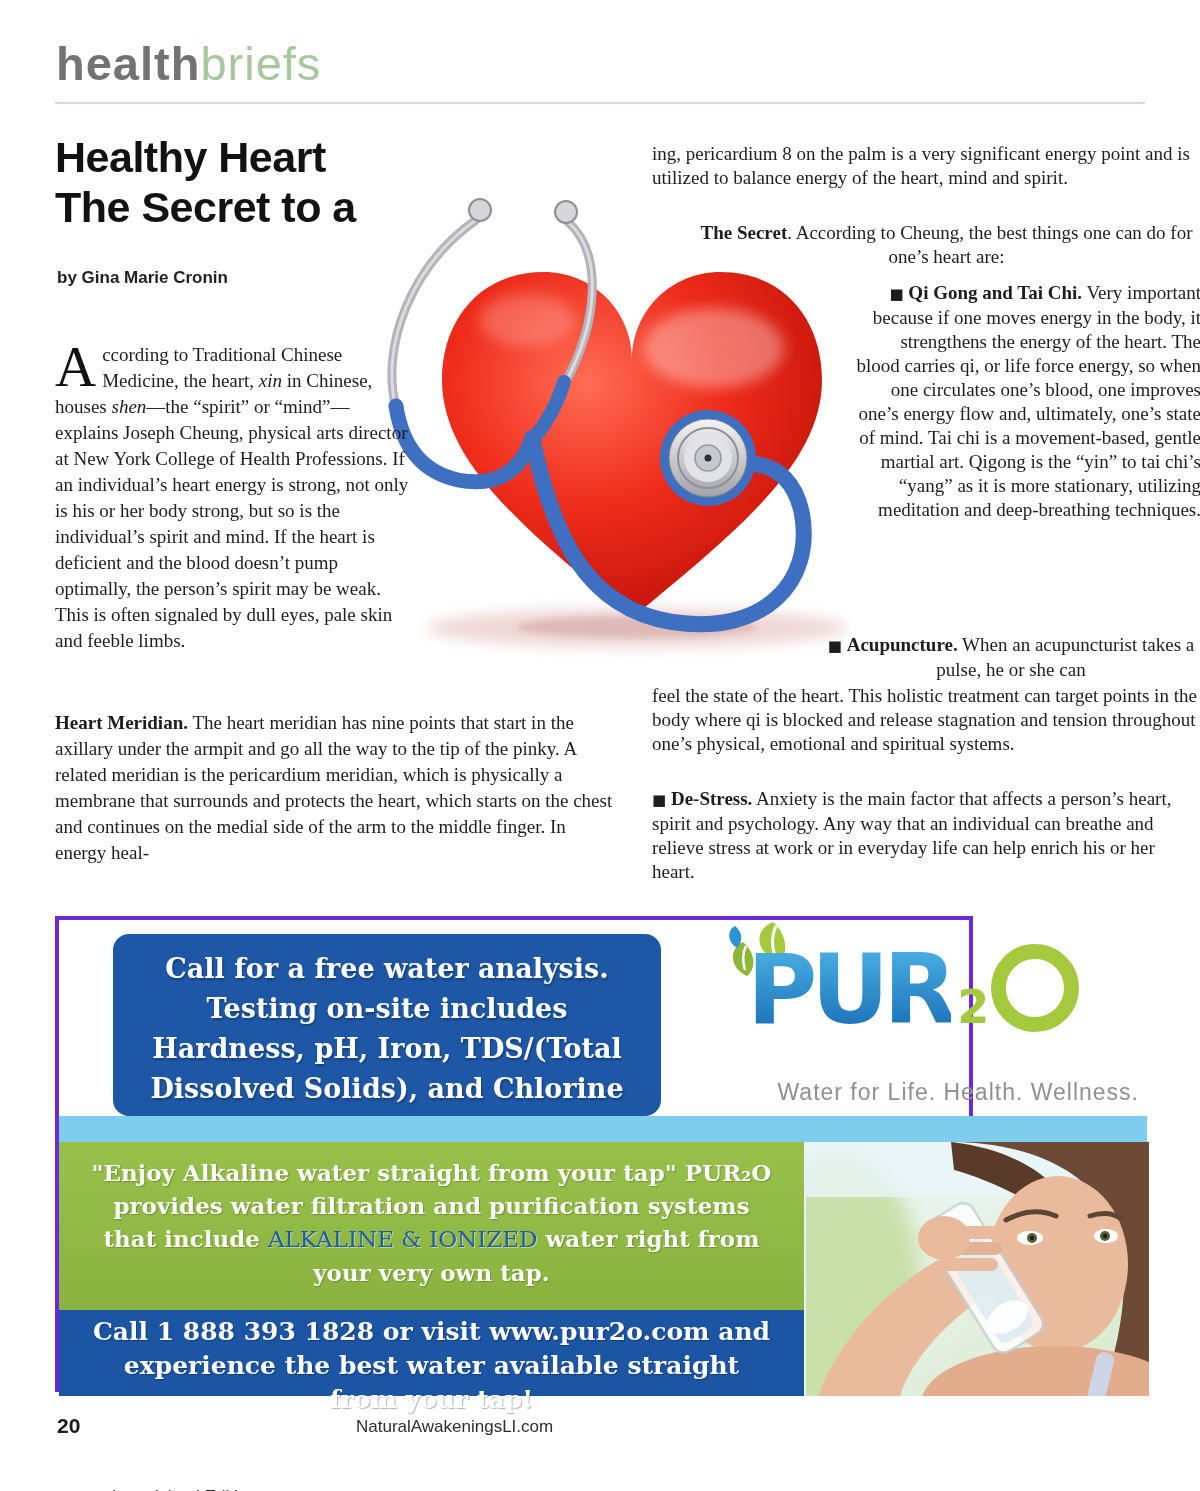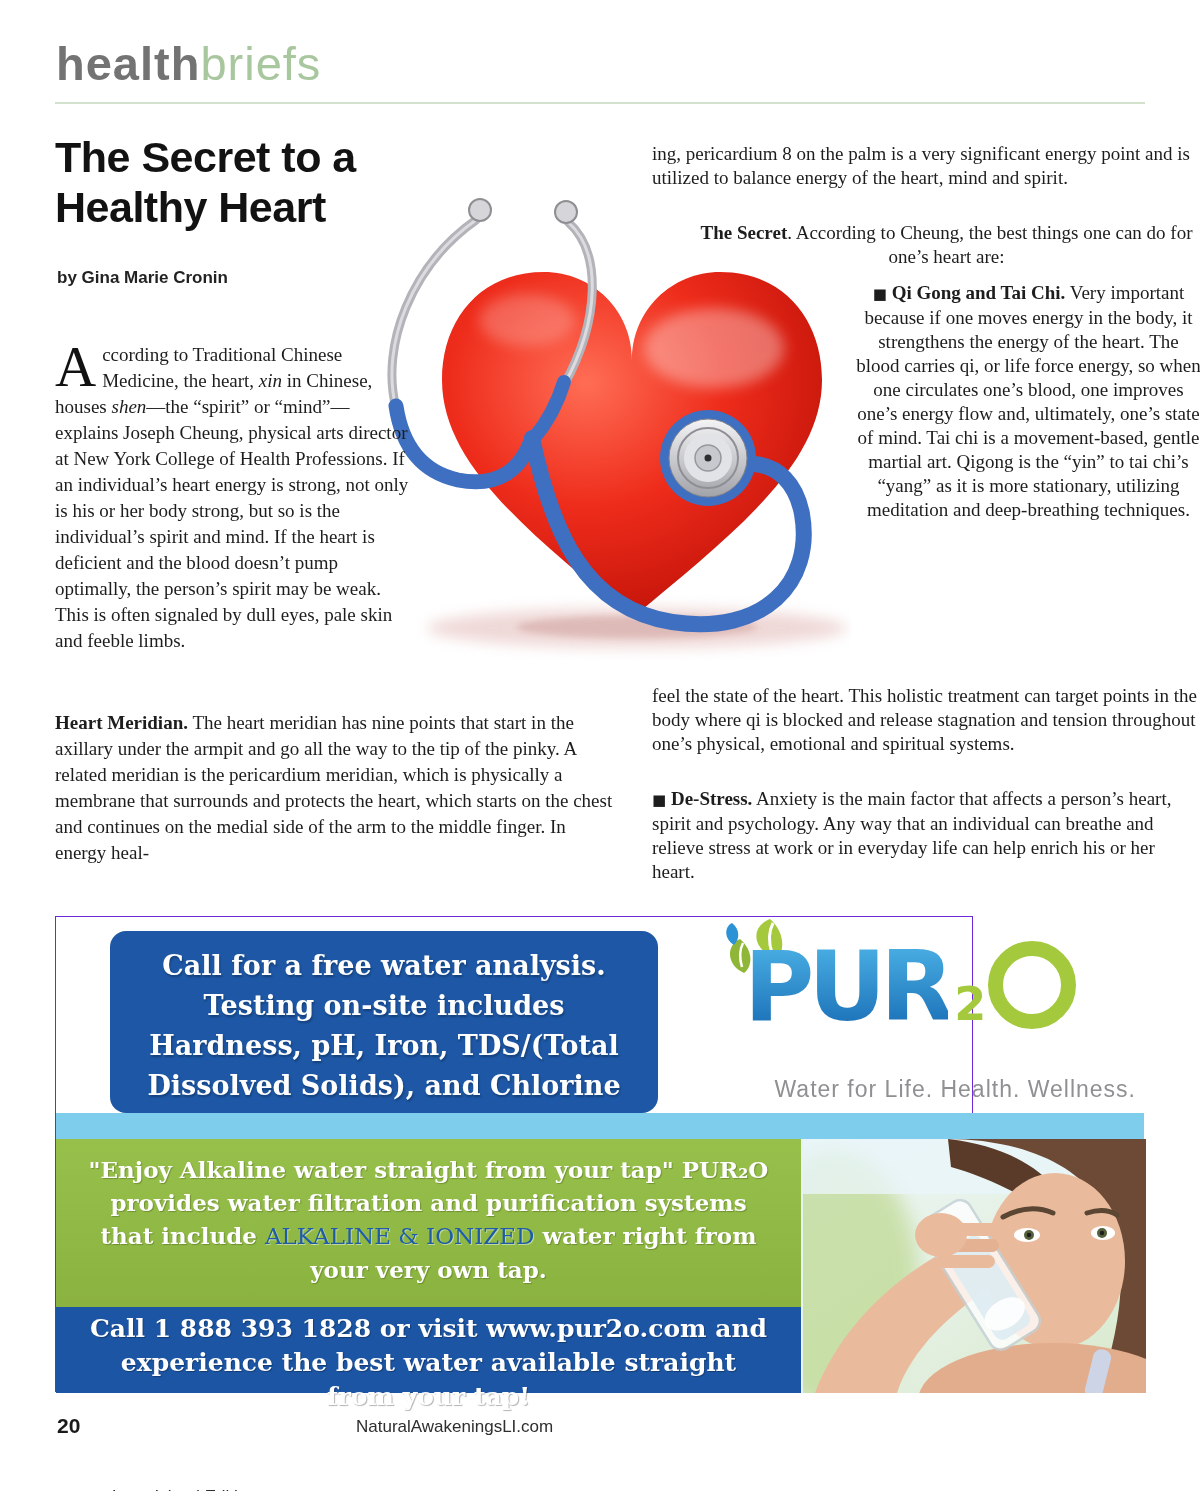--- a/index.html
+++ b/index.html
@@ -22,31 +22,31 @@
   .body-text{font-size:19px;line-height:26px;color:#1d1d1d;}
   .rc{line-height:24px;margin-left:44px;}
   .intro{position:absolute;left:55px;top:342px;width:354px;}
   .dropcap{float:left;font-size:57px;line-height:46px;padding:2px 6px 0 0;font-weight:400;color:#111;}
   .ital{font-style:italic;}
   .lead-bold{font-weight:700;}
   .hm{position:absolute;left:55px;top:710px;width:560px;}
 
   .right-top{position:absolute;left:608px;top:142px;width:548px;}
   .secret{position:absolute;left:650px;top:221px;width:505px;text-align:center;}
-  .qigong{position:absolute;left:812px;top:281px;width:345px;text-align:center;}
+  .qigong{position:absolute;left:812px;top:281px;width:345px;text-align:right;}
   .acu-head{position:absolute;left:778px;top:633px;width:378px;text-align:center;}
   .acu-rest{position:absolute;left:608px;top:684px;width:548px;}
   .destress{position:absolute;left:608px;top:787px;width:548px;}
   .bullet-sq{font-family:"DejaVu Sans",sans-serif;font-size:15px;}
 
   .heart-art{position:absolute;left:352px;top:180px;width:500px;height:480px;}
 
   
   .ad{position:absolute;left:55px;top:916px;width:918px;height:476px;background:#fff;
-      border:1px solid #6d28d9;box-sizing:border-box;}
+      border:4px solid #6d28d9;box-sizing:border-box;}
   .ad-blue-box{position:absolute;left:54px;top:14px;width:548px;height:182px;background:#1d57a5;
       border-radius:16px;color:#fff;text-align:center;font-family:"DejaVu Serif",serif;
       font-weight:700;font-size:27px;line-height:40px;padding:15px 30px;box-sizing:border-box;
       text-shadow:1px 2px 2px rgba(0,0,0,.28);}
   .logo{position:absolute;left:628px;top:4px;width:458px;height:190px;}
   .logo-row{position:absolute;left:60px;top:18px;display:flex;align-items:flex-end;}
   .logo-pur{font-family:"DejaVu Sans",sans-serif;font-weight:700;font-size:96px;line-height:96px;
             letter-spacing:-6px;color:#2b93d5;
             background:linear-gradient(#4db3e6,#176bb4);-webkit-background-clip:text;background-clip:text;
             -webkit-text-fill-color:transparent;}
@@ -84,22 +84,22 @@
 <body>
 
 <div class="page">
 
   <div class="masthead">
     <span class="bold">health</span><span class="light">briefs</span>
   </div>
   <div class="masthead-rule"></div>
 
   <div class="article-title">
+    <div>Healthy Heart</div>
     <div>The Secret to a</div>
-    <div>Healthy Heart</div>
   </div>
   <div class="byline">by Gina Marie Cronin</div>
 
   <svg class="heart-art" viewBox="0 0 500 480" aria-hidden="true">
     <defs>
       <radialGradient id="hg" cx="38%" cy="32%" r="80%">
         <stop offset="0%" stop-color="#ff6d55"></stop>
           <stop offset="45%" stop-color="#ee2c1b"></stop>
           <stop offset="100%" stop-color="#b80d05"></stop>
       </radialGradient>
@@ -153,20 +153,24 @@
 
   <div class="secret body-text rc">
     <span class="lead-bold">The Secret</span><span>. According to Cheung, the best things one can do for one’s heart are:</span>
   </div>
 
   <div class="qigong body-text rc">
     <span class="bullet-sq">■</span>
     <span class="lead-bold">Qi Gong and Tai Chi.</span><span> Very important because if one moves energy in the body, it strengthens the energy of the heart. The blood carries qi, or life force energy, so when one circulates one’s blood, one improves one’s energy flow and, ultimately, one’s state of mind. Tai chi is a movement-based, gentle martial art. Qigong is the “yin” to tai chi’s “yang” as it is more stationary, utilizing meditation and deep-breathing techniques.</span>
   </div>
 
+  <div class="acu-head body-text rc">
+    <span class="bullet-sq">■</span>
+    <span class="lead-bold">Acupuncture.</span><span> When an acupuncturist takes a pulse, he or she can</span>
+  </div>
   <div class="acu-rest body-text rc">feel the state of the heart. This holistic treatment can target points in the body where qi is blocked and release stagnation and tension throughout one’s physical, emotional and spiritual systems.</div>
 
   <div class="destress body-text rc">
     <span class="bullet-sq">■</span>
     <span class="lead-bold">De-Stress.</span><span> Anxiety is the main factor that affects a person’s heart, spirit and psychology. Any way that an individual can breathe and relieve stress at work or in everyday life can help enrich his or her heart.</span>
   </div>
 
   <div class="ad">
     <div class="ad-blue-box">Call for a free water analysis. Testing on-site includes Hardness, pH, Iron, TDS/(Total Dissolved Solids),  and Chlorine</div>
 

